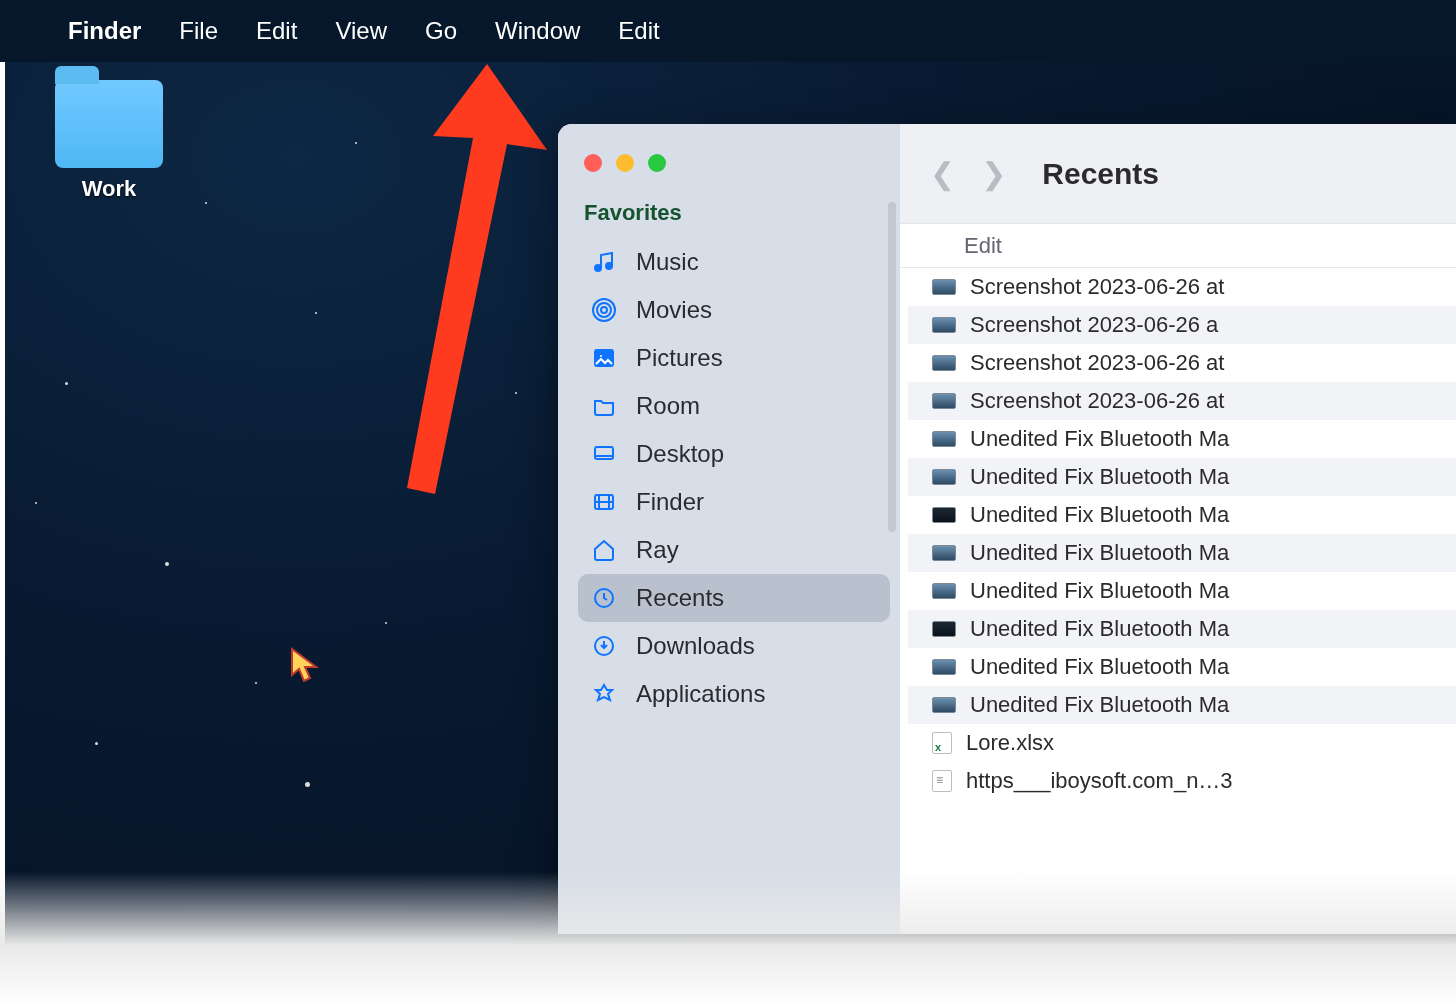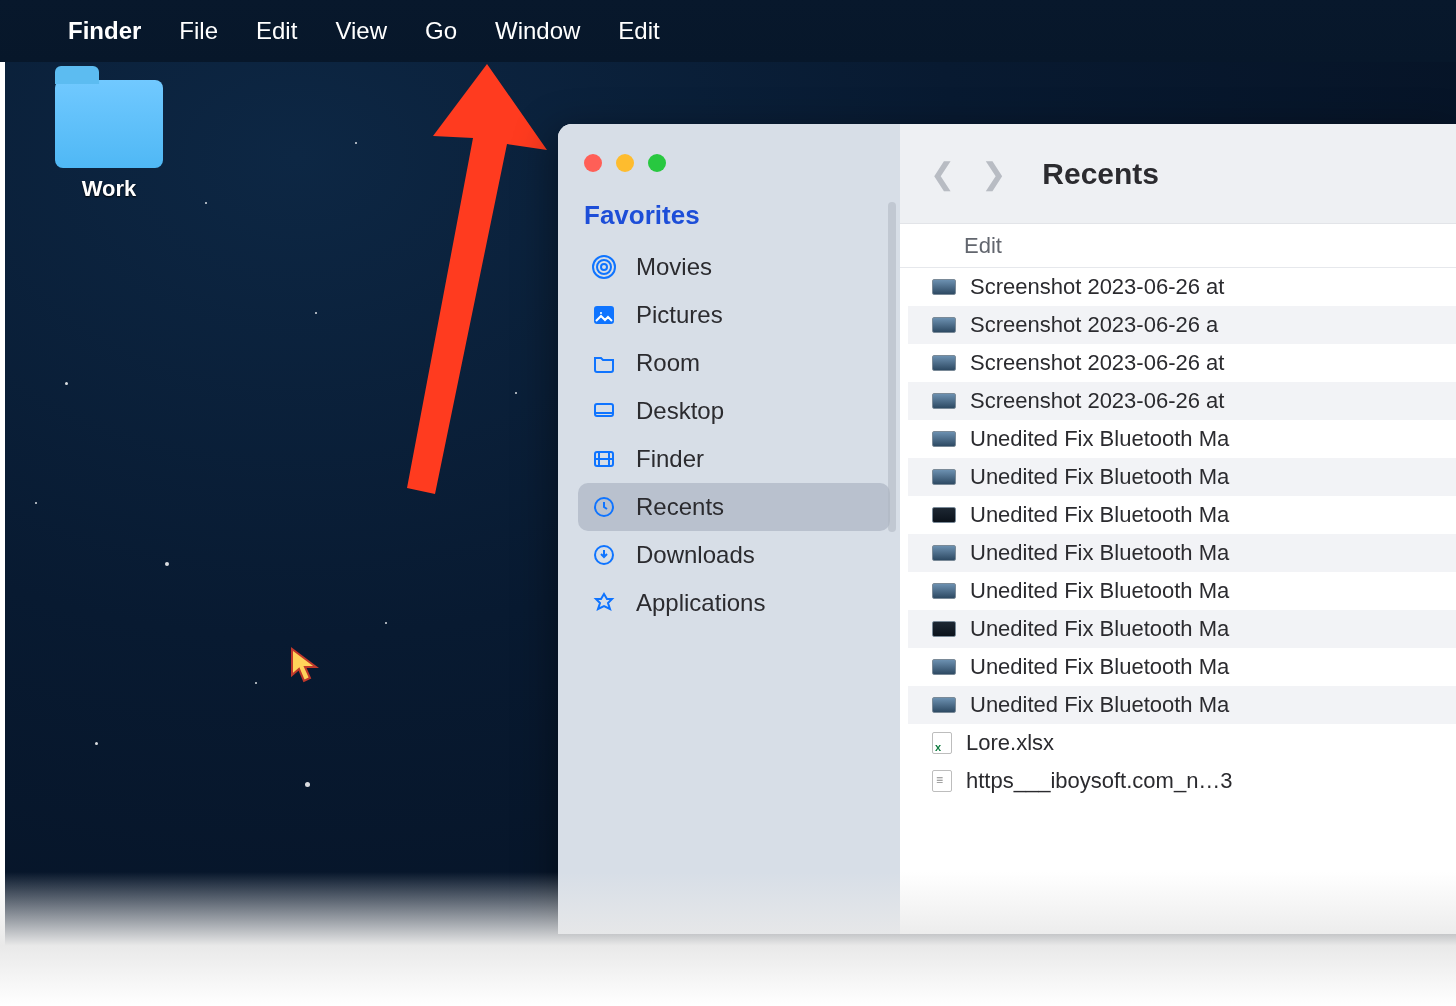--- a/index.html
+++ b/index.html
@@ -51,21 +51,21 @@
     box-shadow: -4px 8px 40px rgba(0,0,0,.4);
     display:flex; overflow:hidden;
   }
   .sidebar {
     width:342px; height:100%; background:#d7dee7; padding:24px 10px 0 20px;
     position:relative;
   }
   .traffic { display:flex; gap:14px; margin:6px 0 28px 6px; }
   .dot{ width:18px; height:18px; border-radius:50%; }
   .dot.red{background:#ff5f57;} .dot.yel{background:#febc2e;} .dot.grn{background:#28c840;}
-  .sb-head{ color:#1d4ed8; font-size:26px; font-weight:600; margin:6px 0 12px 6px;}
+  .sb-head{ color:#14532d; font-size:22px; font-weight:600; margin:6px 0 12px 6px;}
   .sb-item{
     display:flex; align-items:center; gap:18px; height:48px; padding:0 12px;
     border-radius:10px; color:#2b2b2f; font-size:24px; cursor:default;
   }
   .sb-item.sel{ background:#b9c1ce; }
   .sb-item .ic{ width:28px; height:28px; display:flex; align-items:center; justify-content:center; color:#0f74ff; }
   .sb-scroll{ position:absolute; right:4px; top:78px; width:8px; height:330px; background:#aeb6c1; border-radius:4px; opacity:.55;}
 
   .main { flex:1; display:flex; flex-direction:column; }
   .toolbar{
@@ -152,20 +152,30 @@
       <div class="traffic">
         <div class="dot red"></div>
         <div class="dot yel"></div>
         <div class="dot grn"></div>
       </div>
       <div class="sb-head">Favorites</div>
 
       <div class="sb-item">
         <span class="ic">
             <svg width="24" height="24" viewBox="0 0 24 24" fill="none" stroke="#0f74ff" stroke-width="2">
+              <path d="M9 18V5l11-2v13"></path>
+              <circle cx="6" cy="18" r="3" fill="#0f74ff"></circle>
+              <circle cx="17" cy="16" r="3" fill="#0f74ff"></circle>
+            </svg>
+          </span>
+        <span>Music</span>
+      </div>
+      <div class="sb-item">
+        <span class="ic">
+            <svg width="24" height="24" viewBox="0 0 24 24" fill="none" stroke="#0f74ff" stroke-width="2">
               <circle cx="12" cy="12" r="3"></circle>
               <circle cx="12" cy="12" r="7"></circle>
               <circle cx="12" cy="12" r="11"></circle>
             </svg>
           </span>
         <span>Movies</span>
       </div>
       <div class="sb-item">
         <span class="ic">
             <svg width="24" height="24" viewBox="0 0 24 24" fill="none" stroke="#0f74ff" stroke-width="2">
@@ -194,20 +204,28 @@
         <span>Desktop</span>
       </div>
       <div class="sb-item">
         <span class="ic">
             <svg width="24" height="24" viewBox="0 0 24 24" fill="none" stroke="#0f74ff" stroke-width="2">
               <rect x="3" y="5" width="18" height="14" rx="2"></rect>
               <path d="M7 5v14M17 5v14M3 12h18"></path>
             </svg>
           </span>
         <span>Finder</span>
+      </div>
+      <div class="sb-item">
+        <span class="ic">
+            <svg width="24" height="24" viewBox="0 0 24 24" fill="none" stroke="#0f74ff" stroke-width="2">
+              <path d="M3 11l9-8 9 8v9a2 2 0 0 1-2 2H5a2 2 0 0 1-2-2z"></path>
+            </svg>
+          </span>
+        <span>Ray</span>
       </div>
       <div class="sb-item sel">
         <span class="ic">
             <svg width="24" height="24" viewBox="0 0 24 24" fill="none" stroke="#0f74ff" stroke-width="2">
               <circle cx="12" cy="12" r="9"></circle>
               <path d="M12 7v5l3 2"></path>
             </svg>
           </span>
         <span>Recents</span>
       </div>

